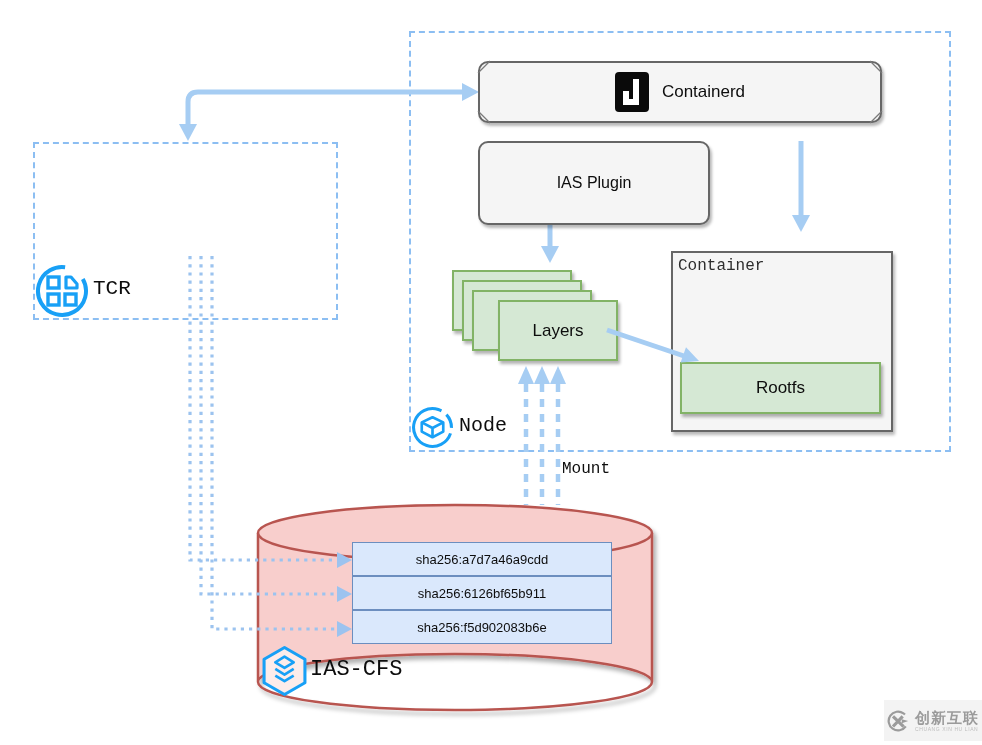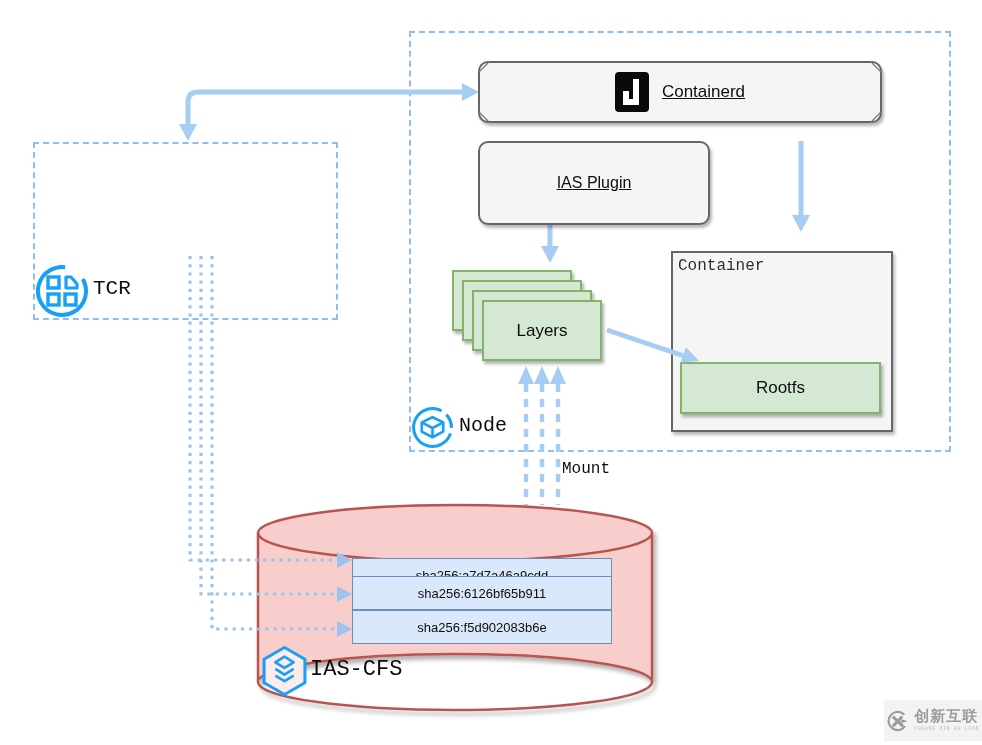--- a/index.html
+++ b/index.html
@@ -8,58 +8,58 @@
     font-family:"Liberation Sans",sans-serif;color:#111;
   }
   .abs{position:absolute;box-sizing:border-box;}
   svg.layer{position:absolute;left:0;top:0;pointer-events:none;}
 
   
   .dashed-frame{border:2px dashed #8cbef2;background:transparent;z-index:0;}
 
   
   .node-box{z-index:2;display:flex;align-items:center;justify-content:center;}
-  .grey-box{background:#f5f5f5;border:2px solid #666;box-shadow:2px 3px 3px rgba(0,0,0,.28);text-decoration:underline;}
+  .grey-box{background:#f5f5f5;border:2px solid #666;box-shadow:2px 3px 3px rgba(0,0,0,.28);}
   .green-box{background:#d5e8d4;border:2px solid #82b366;box-shadow:2px 3px 3px rgba(0,0,0,.3);}
   .blue-box{background:#dae8fc;border:2px solid #6c8ebf;}
   .rounded{border-radius:10px;}
 
   .box-label{font-size:17px;color:#0d0d0d;}
   .box-label-md{font-size:16px;color:#0d0d0d;}
   .box-label-sm{font-size:13px;color:#0d0d0d;}
 
   #containerd-box{left:478px;top:61px;width:404px;height:62px;gap:13px;}
   #ias-plugin-box{left:478px;top:141px;width:232px;height:84px;}
   #container-box{left:671px;top:251px;width:222px;height:181px;z-index:2;}
   #container-title{left:678px;top:257px;font-size:16px;color:#2d2d2d;z-index:3;}
   #rootfs-box{left:680px;top:362px;width:201px;height:52px;z-index:3;}
 
   .layer-card{width:120px;height:61px;z-index:2;}
-  #layers-front{display:flex;align-items:center;justify-content:center;z-index:2;}
+  #layers-front{display:flex;align-items:center;justify-content:center;z-index:2;margin-left:16px;}
 
   #url-box{left:52px;top:203px;width:279px;height:46px;border-radius:8px;z-index:2;
            box-shadow:2px 3px 3px rgba(0,0,0,.18);}
 
   .sha-row{left:352px;width:260px;height:34px;z-index:2;display:flex;align-items:center;justify-content:center;border-width:1.5px;}
-  #sha-row-1{top:542px;margin-top:16px;}
+  #sha-row-1{top:542px;}
   #sha-row-2{top:576px;text-align:right;}
   #sha-row-3{top:610px;}
 
   .free-label{z-index:3;color:#0d0d0d;font-family:Liberation Mono, monospace;}
   #mount-label{left:562px;top:460px;font-size:16px;}
   #node-label{left:459px;top:414px;font-size:20px;}
   #tcr-label{left:93px;top:277px;font-size:21px;}
   #iascfs-label{left:310px;top:657px;font-size:22px;}
 
   .icon-wrap{z-index:3;}
 
   
   #watermark{left:884px;top:700px;width:98px;height:41px;background:#f3f3f3;z-index:5;
              display:flex;align-items:center;gap:4px;padding:2px 3px;}
-  #wm-text-col{display:flex;flex-direction:column;line-height:1;font-family:Liberation Mono, monospace;}
+  #wm-text-col{display:flex;flex-direction:column;line-height:1;}
   #wm-brand{font-size:15px;font-weight:bold;color:#9b9b9b;letter-spacing:1px;white-space:nowrap;}
   #wm-sub{font-size:5px;color:#bdbdbd;letter-spacing:.6px;margin-top:2px;white-space:nowrap;}
 </style>
 </head>
 <body>
 
 <div id="canvas">
 
   <div class="abs dashed-frame" style="left:409px;top:31px;width:542px;height:421px;"></div>
   <div class="abs dashed-frame" style="left:33px;top:142px;width:305px;height:178px;"></div>

